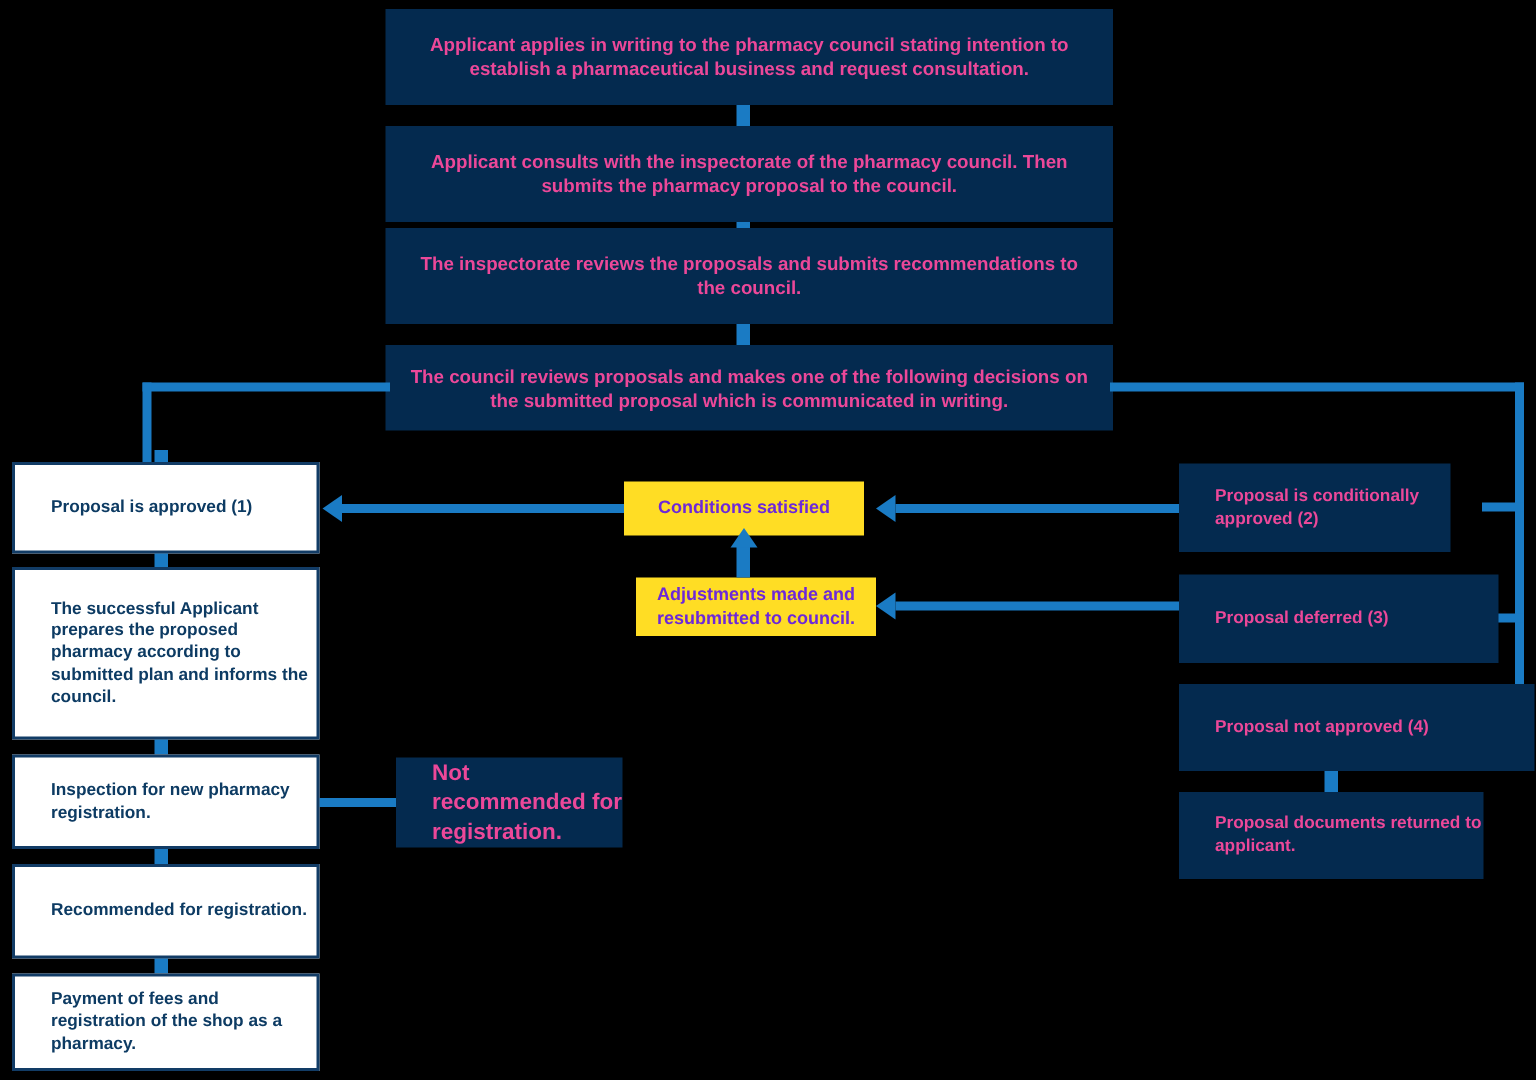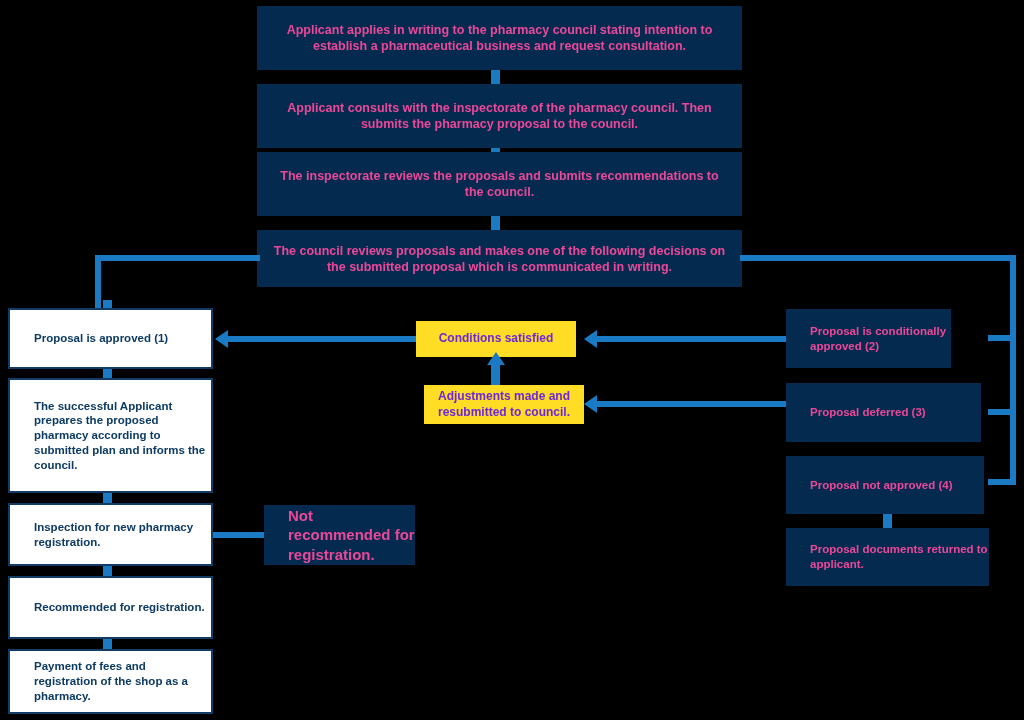--- a/index.html
+++ b/index.html
@@ -82,23 +82,23 @@
 
   <div class="conn" style="left:597px;top:336px;width:189px;height:6px;"></div>
   <div class="arrow arrow-left" style="left:584px;top:330px;"></div>
 
   <div class="conn" style="left:597px;top:401px;width:189px;height:6px;"></div>
   <div class="arrow arrow-left" style="left:584px;top:395px;"></div>
 
   <div class="conn" style="left:213px;top:532px;width:51px;height:6px;"></div>
   <div class="box navy lft t-mid" style="left:264px;top:505px;width:151px;height:60px;">Not recommended for registration.</div>
 
-  <div class="box navy lft t-side" style="left:786px;top:309px;width:165px;height:59px;">Proposal is conditionally approved (2)</div>
+  <div class="box navy lft t-side" style="left:786px;top:309px;width:181px;height:59px;">Proposal is conditionally approved (2)</div>
 
-  <div class="box navy lft t-side" style="left:786px;top:383px;width:195px;height:59px;">Proposal deferred (3)</div>
+  <div class="box navy lft t-side" style="left:786px;top:383px;width:213px;height:59px;">Proposal deferred (3)</div>
 
-  <div class="box navy lft t-side" style="left:786px;top:456px;width:198px;height:58px;">Proposal not approved (4)</div>
+  <div class="box navy lft t-side" style="left:786px;top:456px;width:237px;height:58px;">Proposal not approved (4)</div>
 
   <div class="conn" style="left:883px;top:514px;width:9px;height:14px;"></div>
 
   <div class="box navy lft t-side" style="left:786px;top:528px;width:203px;height:58px;">Proposal documents returned to applicant.</div>
 
 </div>
 
 </body></html>

